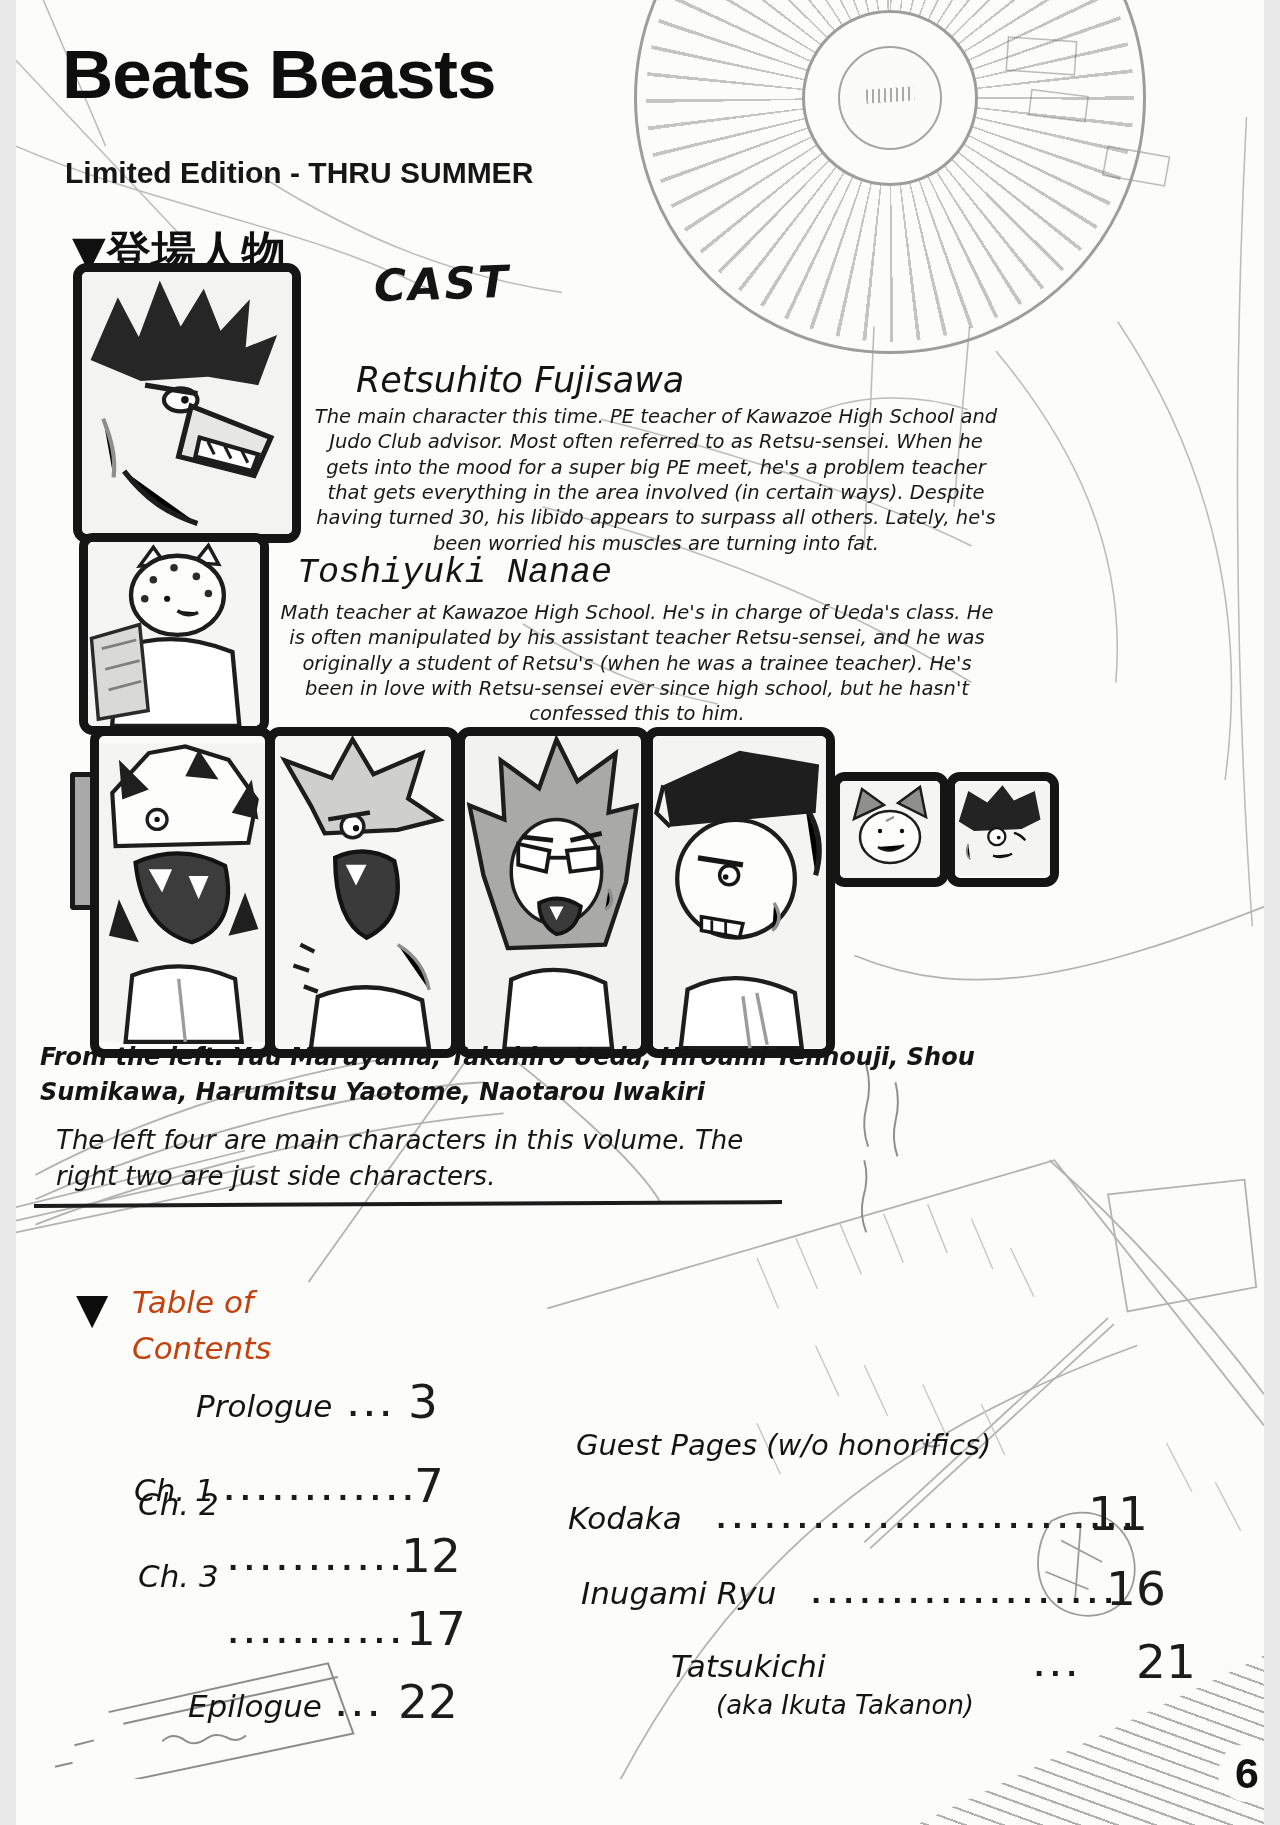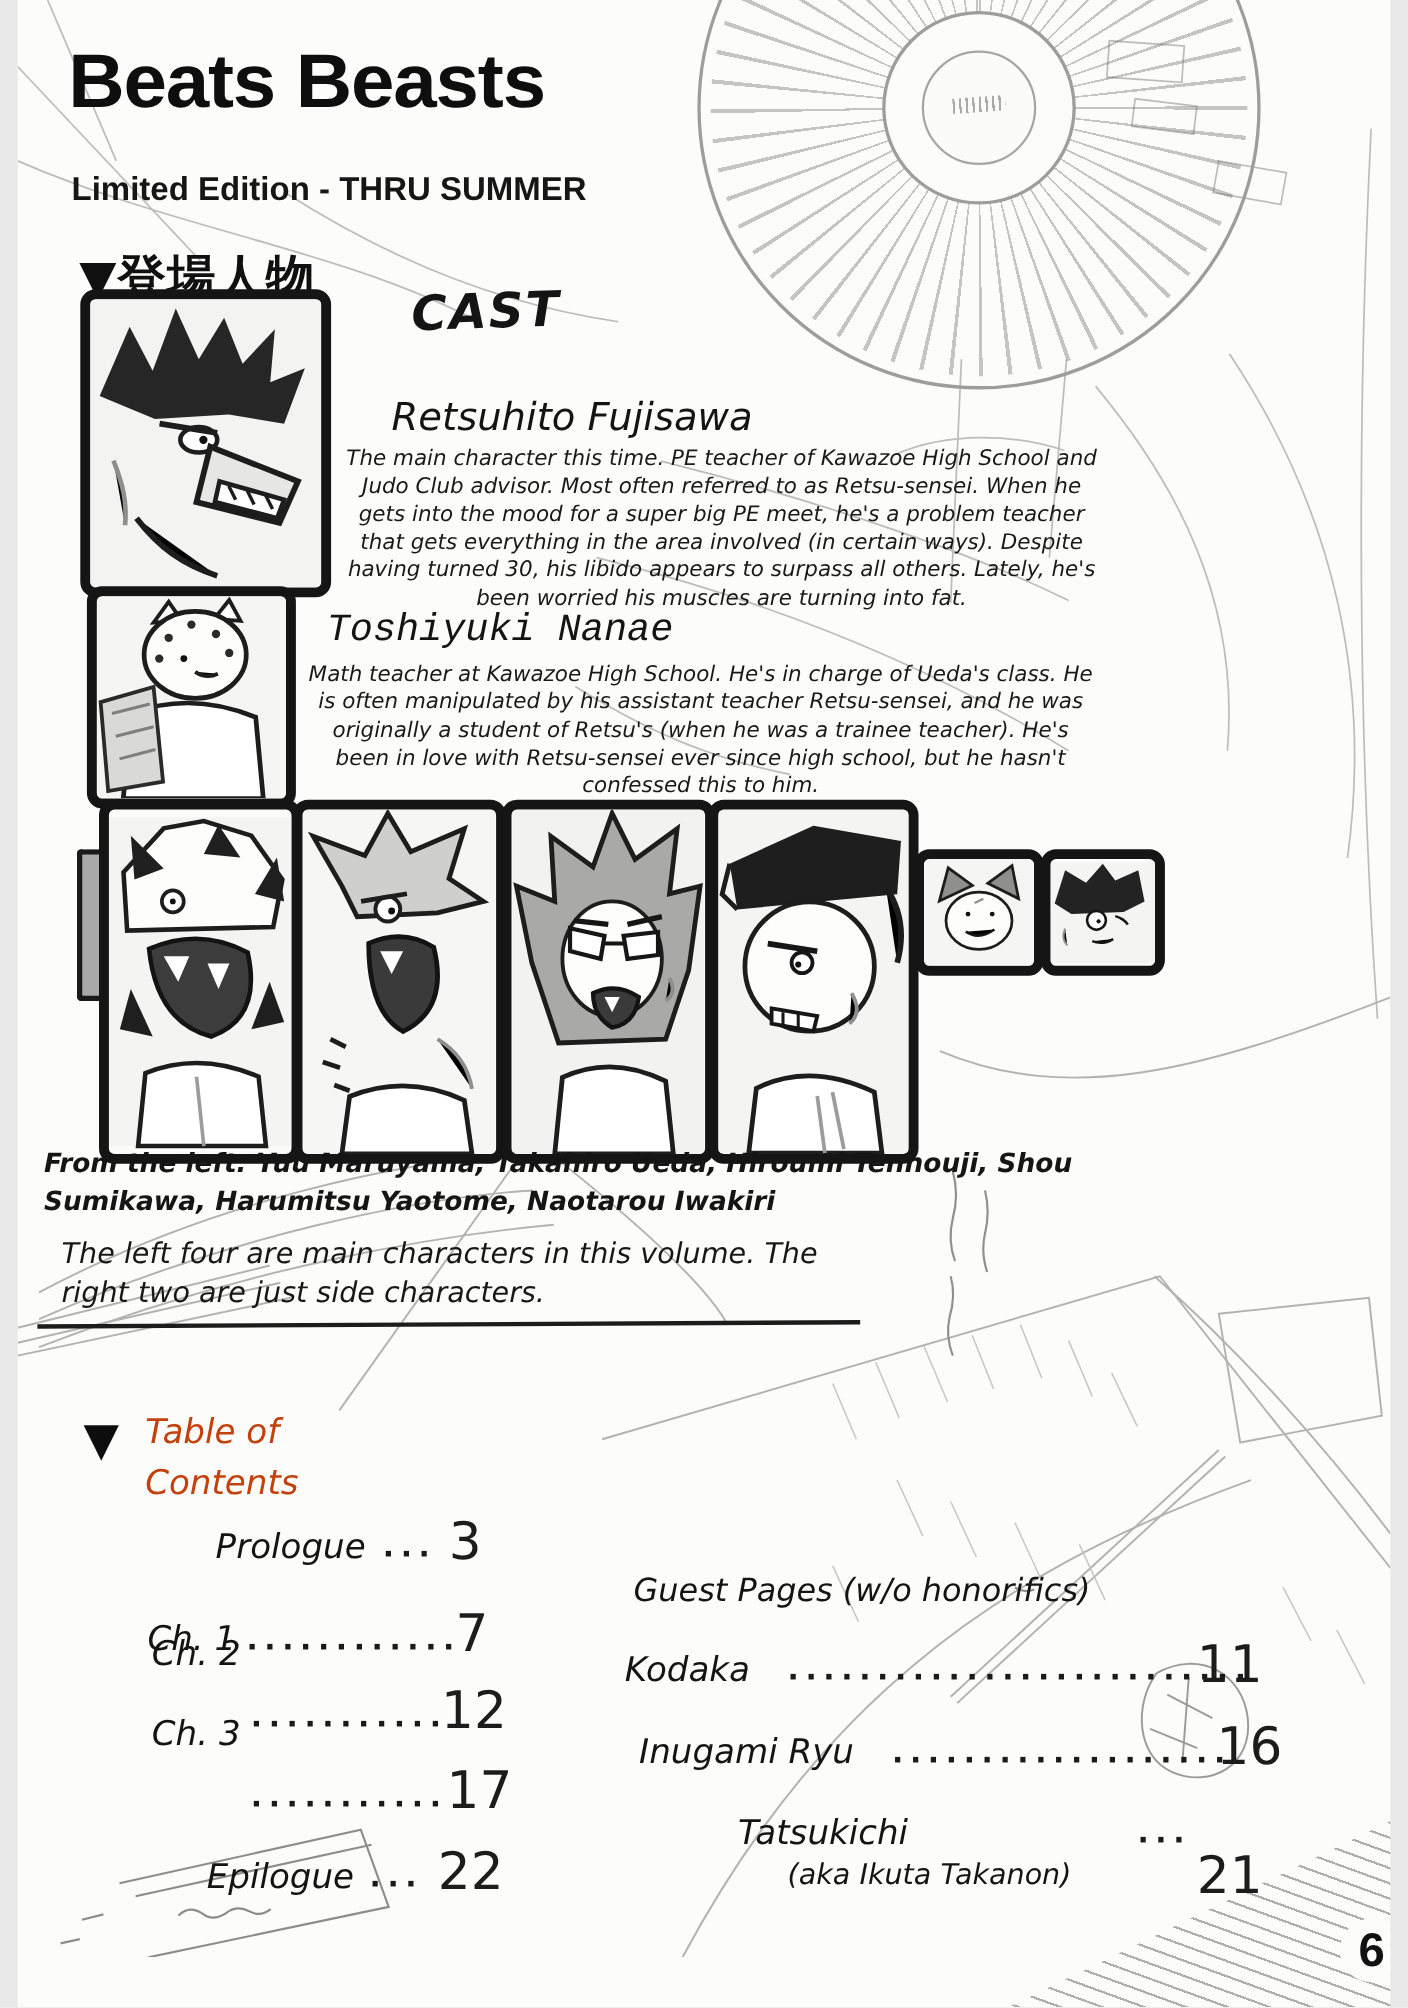--- a/index.html
+++ b/index.html
@@ -308,20 +308,20 @@
   <div class="abs comic toc-label z1" style="left:552px;top:1500px;">Kodaka</div>
   <div class="abs toc-dots z1" style="left:700px;top:1510px;">··························</div>
   <div class="abs toc-page z1" style="left:1072px;top:1486px;">11</div>
 
   <div class="abs comic toc-label z1" style="left:565px;top:1575px;">Inugami Ryu</div>
   <div class="abs toc-dots z1" style="left:795px;top:1585px;">···················</div>
   <div class="abs toc-page z1" style="left:1078px;top:1561px;margin-left:12px;">16</div>
 
   <div class="abs comic toc-label z1" style="left:655px;top:1648px;">Tatsukichi</div>
   <div class="abs toc-dots z1" style="left:1018px;top:1658px;">···</div>
-  <div class="abs toc-page z1" style="left:1072px;top:1634px;margin-top:44px;">21</div>
+  <div class="abs toc-page z1" style="left:1120px;top:1634px;">21</div>
   <div class="abs comic guest-sub z1" style="left:700px;top:1690px;">(aka Ikuta Takanon)</div>
 
   <div class="abs pageno">
     <span>6</span>
   </div>
 
 </div>
 
 </body></html>

